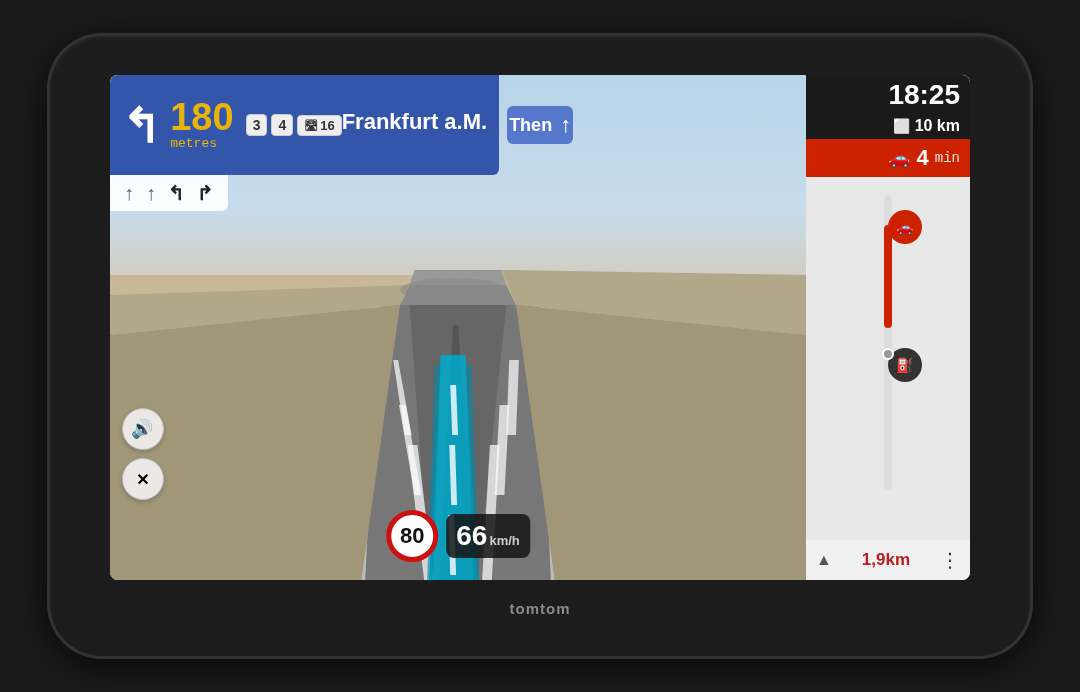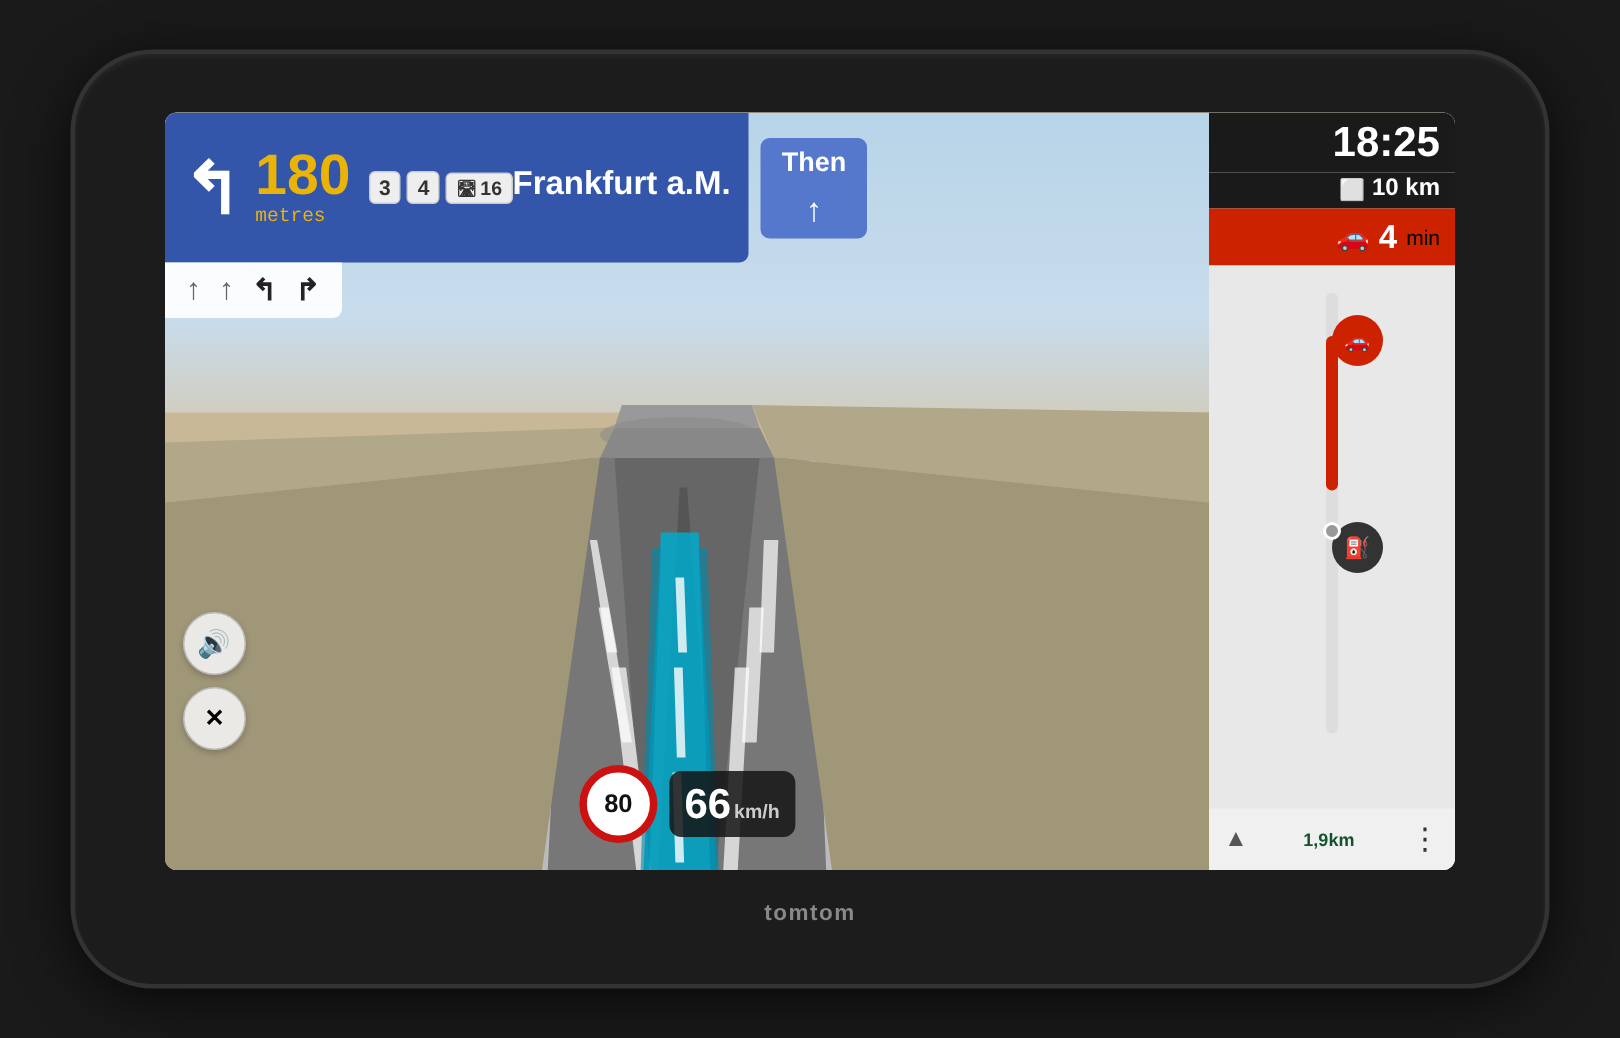--- a/index.html
+++ b/index.html
@@ -137,27 +137,26 @@
 
     .road-name {
       color: white;
       font-size: 22px;
       font-weight: bold;
     }
 
     .then-box {
       background: #5577cc;
       border-radius: 6px;
-      padding: 6px 14px;
+      padding: 6px 2px;
       display: flex;
       align-items: center;
       gap: 8px;
       margin-left: 8px;
       align-self: center;
-      flex-direction: column;
     }
 
     .then-label {
       color: white;
       font-size: 18px;
       font-weight: bold;
     }
 
     .then-arrow {
       color: white;
@@ -202,21 +201,21 @@
 
     .speed-limit-circle {
       width: 52px;
       height: 52px;
       border-radius: 50%;
       border: 5px solid #cc1111;
       background: white;
       display: flex;
       align-items: center;
       justify-content: center;
-      font-size: 17px;
+      font-size: 22px;
       font-weight: bold;
       color: #111;
     }
 
     .current-speed {
       background: rgba(20,20,20,0.85);
       border-radius: 8px;
       padding: 6px 10px;
       color: white;
       font-size: 28px;
@@ -312,22 +311,23 @@
       font-size: 18px;
     }
 
     .eta-time {
       color: white;
       font-size: 22px;
       font-weight: bold;
     }
 
     .eta-unit {
-      color: #000000;
+      color: #e5e5e5;
       font-size: 14px;
+      font-family: Liberation Mono, monospace;
     }
 
     
     .traffic-section {
       flex: 1;
       position: relative;
       background: #e8e8e8;
       display: flex;
       justify-content: center;
       padding-top: 8px;
@@ -341,22 +341,22 @@
       justify-content: space-between;
       background: #f0f0f0;
     }
 
     .nav-direction {
       color: #555;
       font-size: 16px;
     }
 
     .nearby-dist {
-      font-size: 12px;
-      color: #14532d;
+      font-size: 17px;
+      color: #b91c1c;
       font-weight: bold;
     }
 
     .more-btn {
       color: #333;
       font-size: 20px;
       cursor: pointer;
     }
 
     

